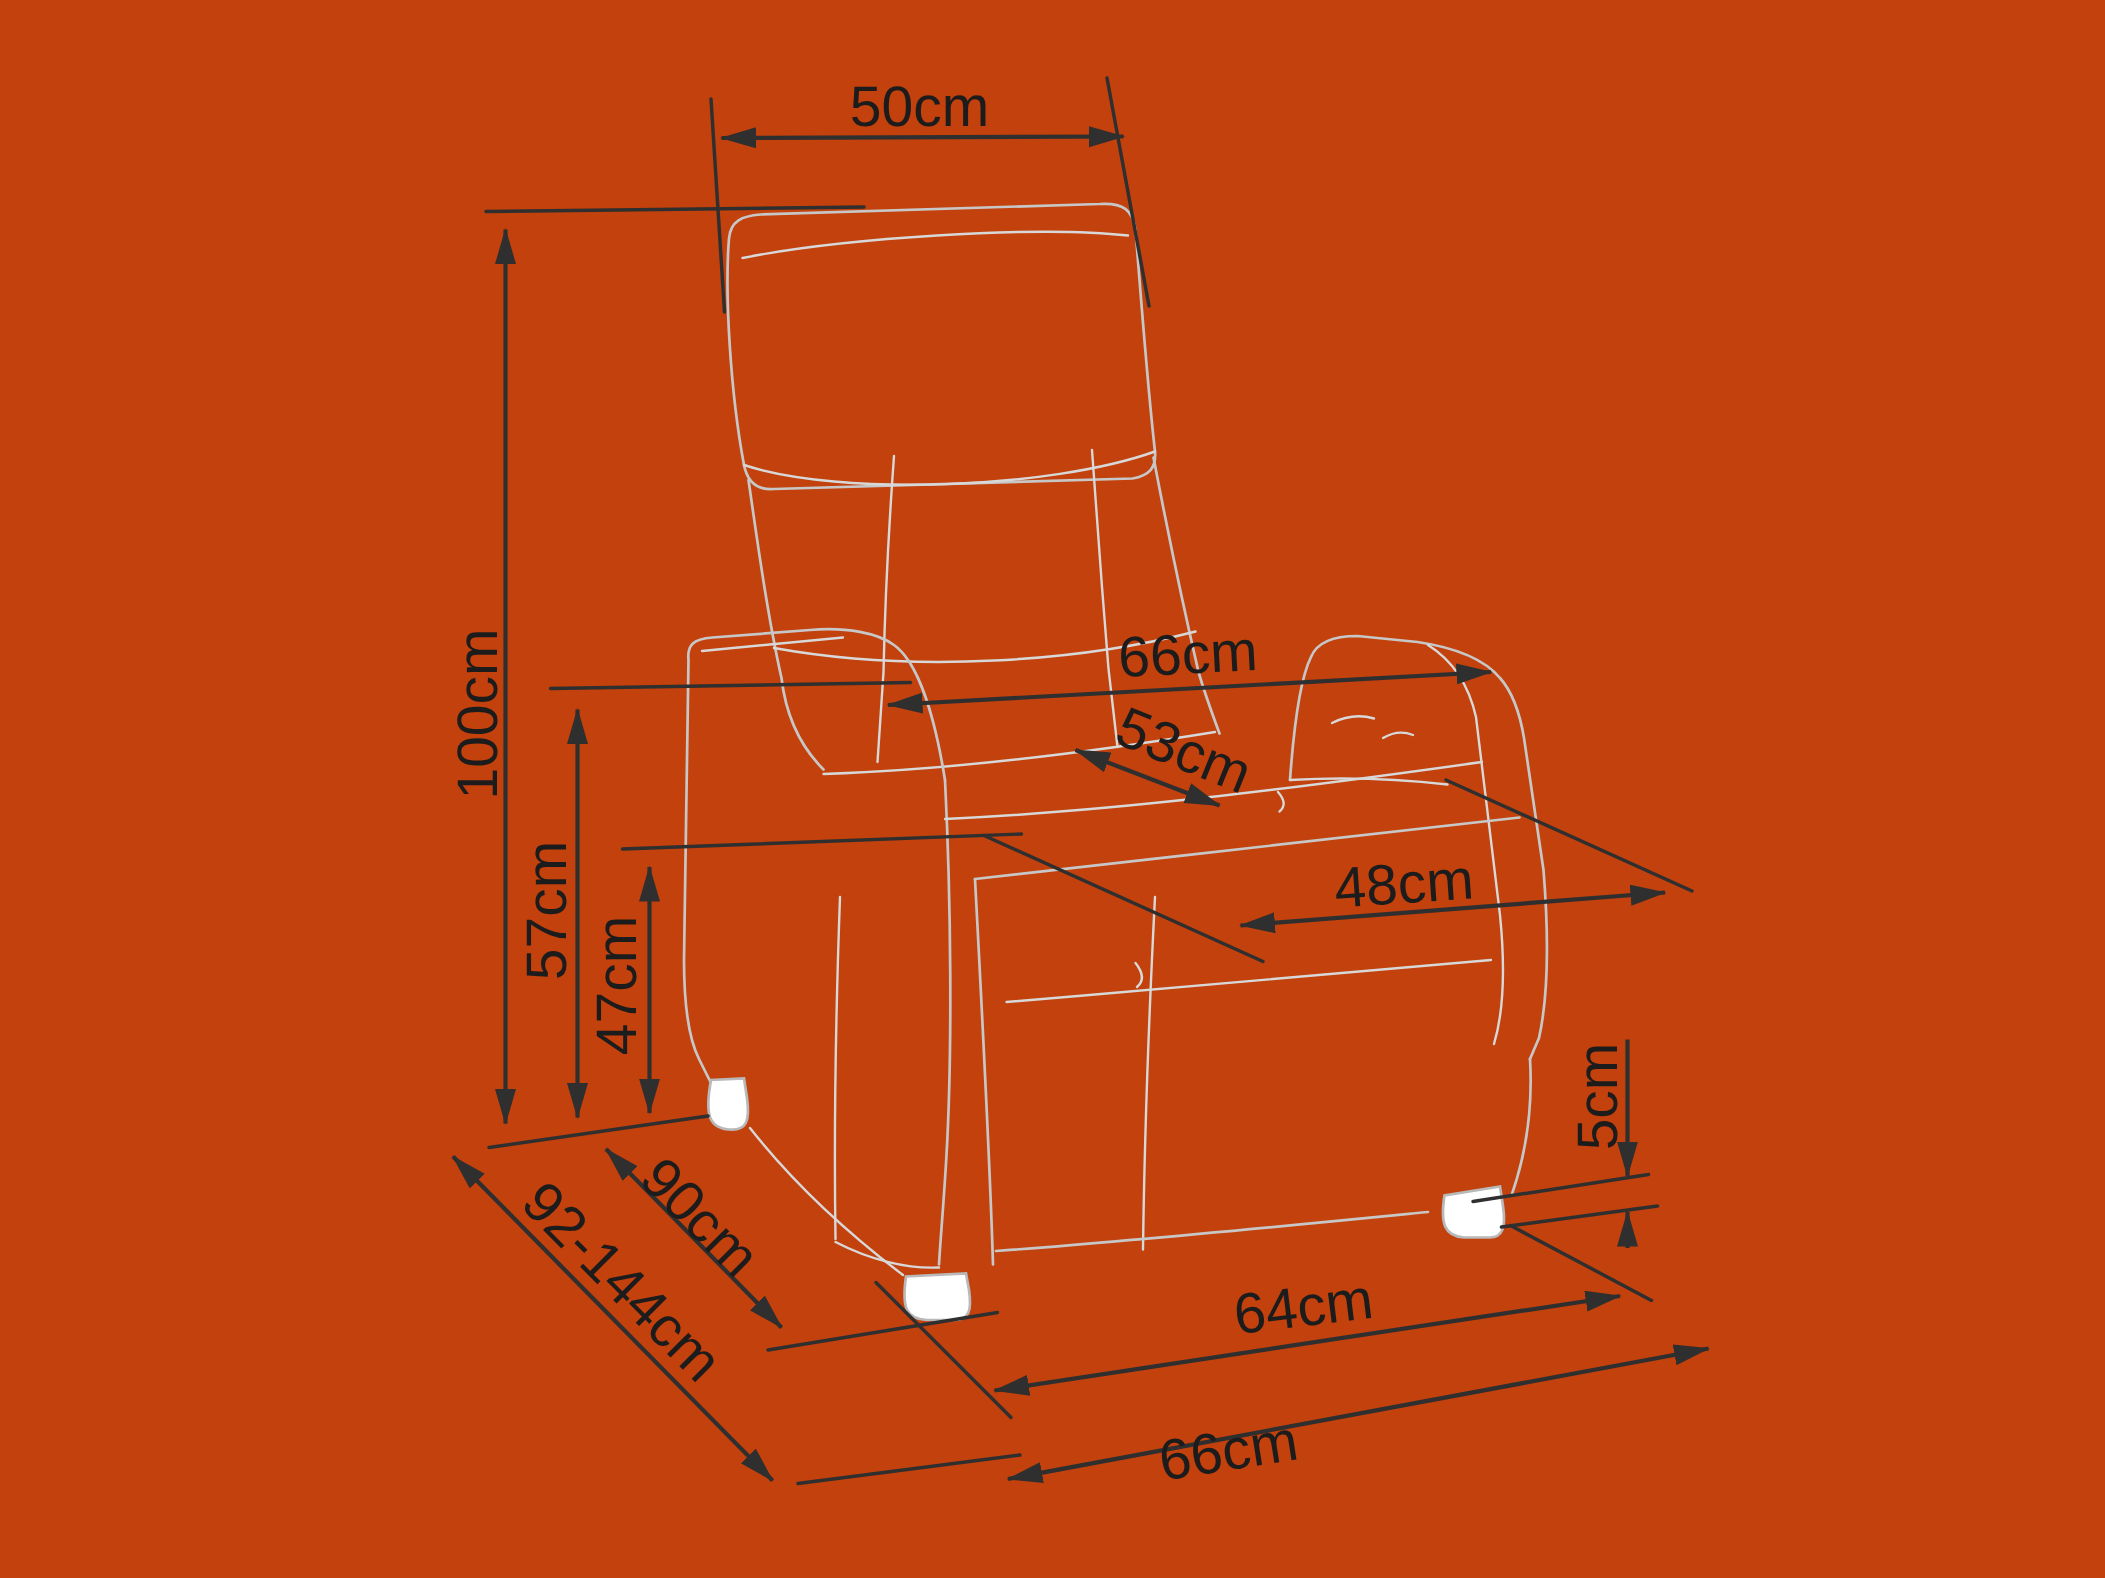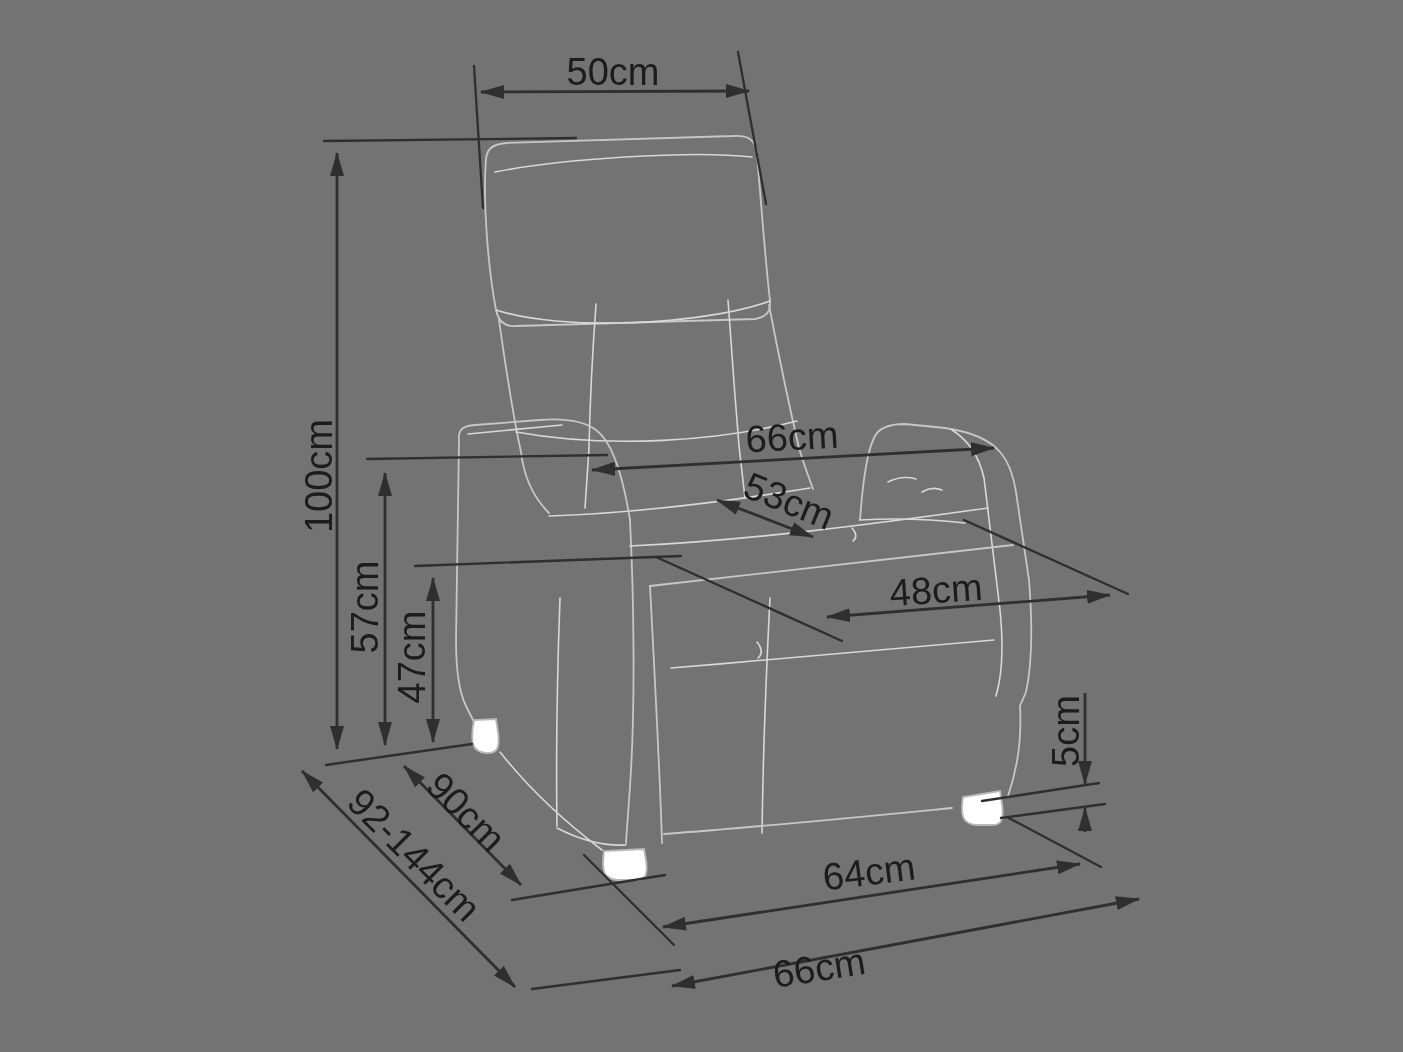--- a/index.html
+++ b/index.html
@@ -1,16 +1,16 @@
 <!DOCTYPE html>
 <html><head>
 <meta charset="utf-8">
 <style>
   html,body{margin:0;padding:0;background:#ffffff;}
-  .stage{position:relative;width:1403px;height:1052px;background:#737373;overflow:hidden;}
+  .stage{position:relative;width:1403px;height:1052px;background:#c2410c;overflow:hidden;}
   svg{display:block;}
   .dim-label{
     font-family:"Liberation Sans", sans-serif;
     font-size:38px;
     fill:#1c1c1c;
     text-anchor:middle;
     dominant-baseline:central;
   }
   .sketch{stroke:#c7c7c7;fill:none;stroke-width:1.8;stroke-linecap:round;stroke-linejoin:round;}
   .sketch-soft{stroke:#d8d8d8;fill:none;stroke-width:1.6;stroke-linecap:round;}

